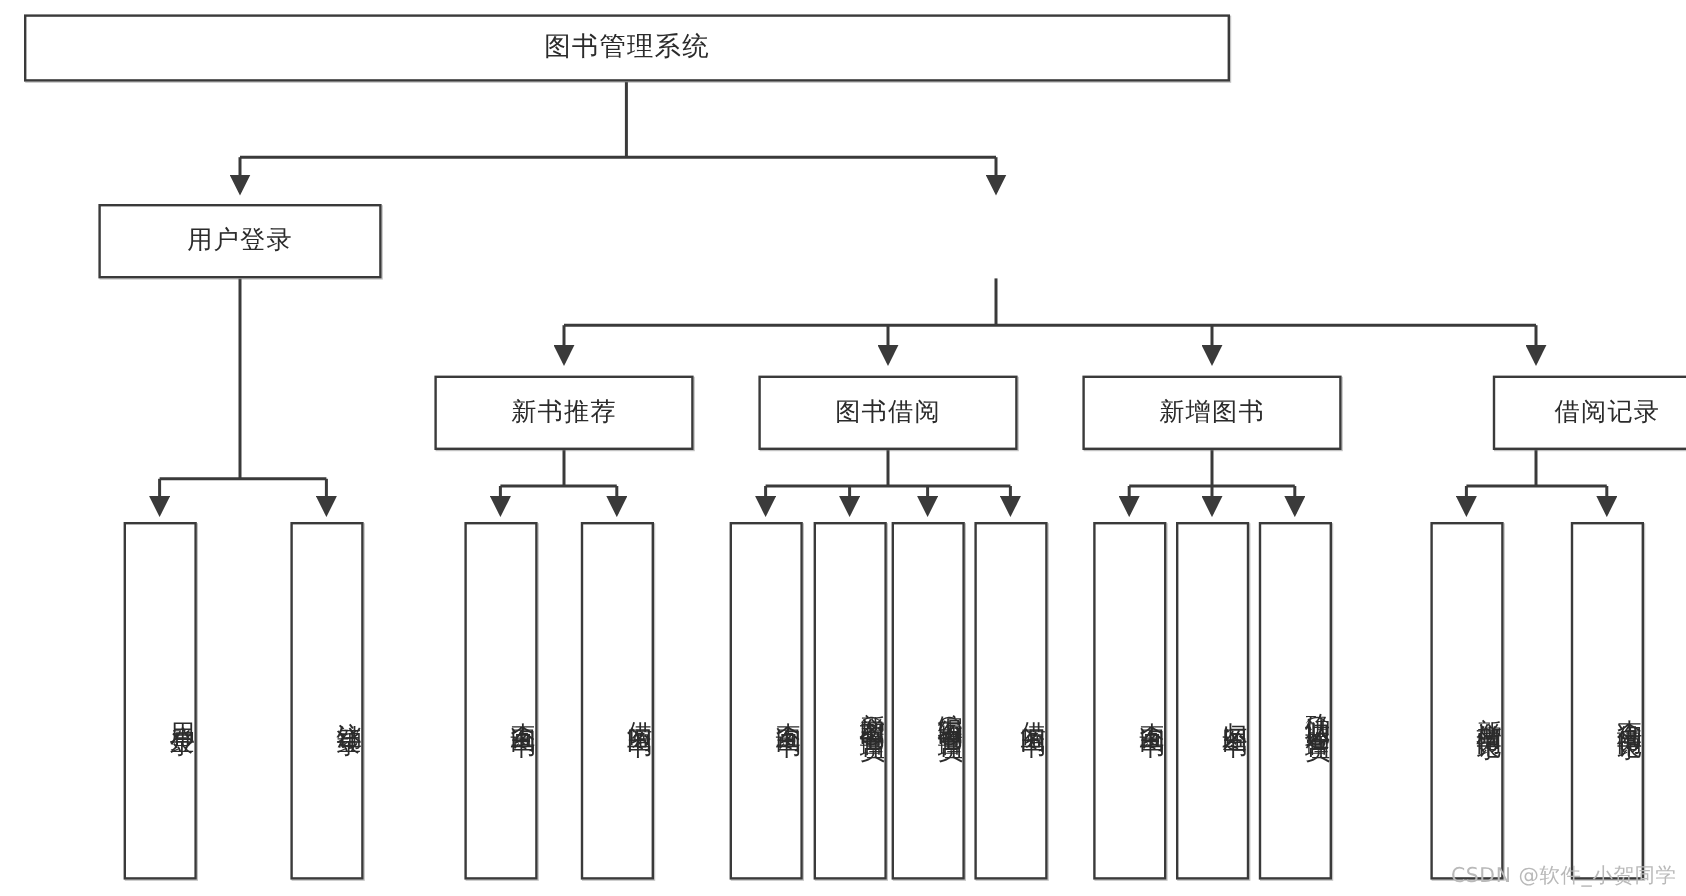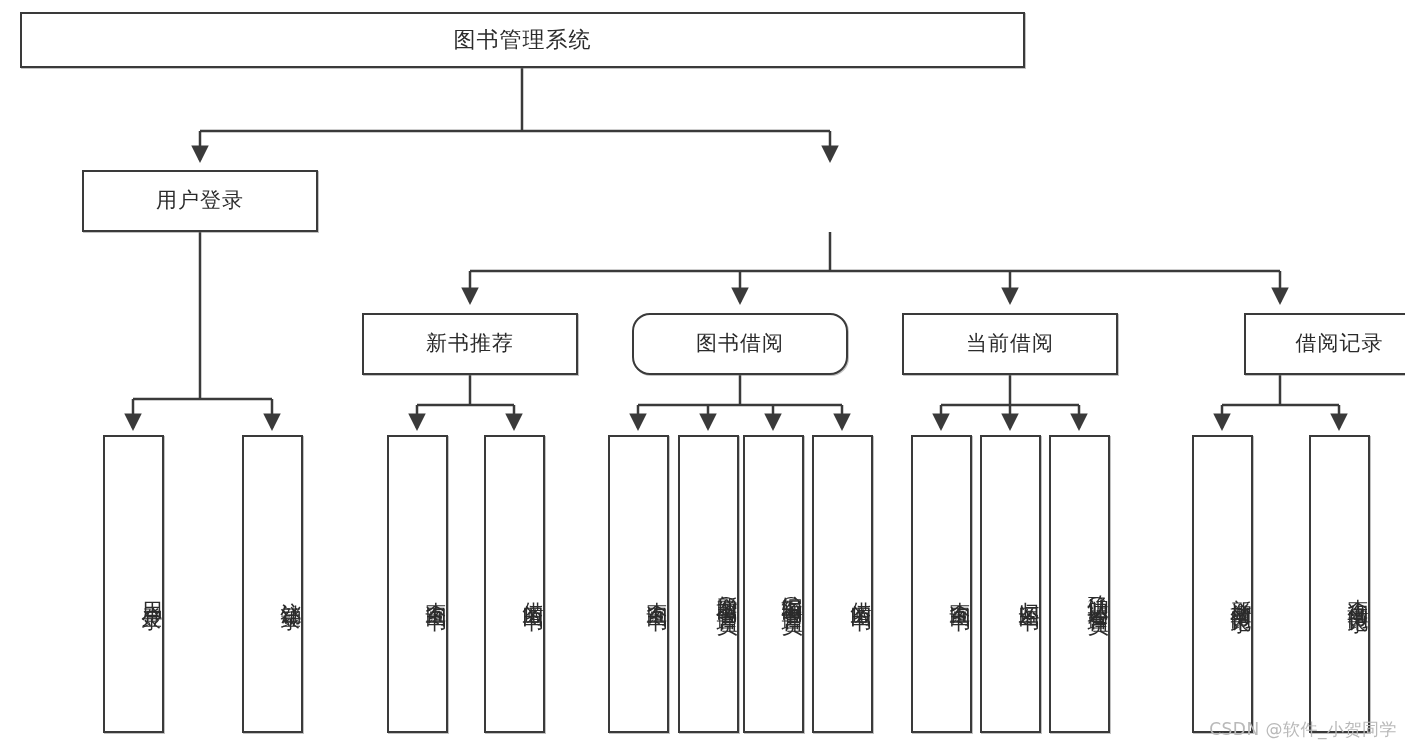--- a/index.html
+++ b/index.html
@@ -132,25 +132,25 @@
     <span>图书管理系统</span>
   </div>
 
   <div class="node horiz" style="left:82px; top:170px; width:236px; height:62px;">
     <span>用户登录</span>
   </div>
 
   <div class="node horiz" style="left:362px; top:313px; width:216px; height:62px;text-align:center;">
     <span>新书推荐</span>
   </div>
-  <div class="node horiz" style="left:632px; top:313px; width:216px; height:62px;border-radius:18px;">
+  <div class="node horiz" style="left:632px; top:313px; width:216px; height:62px;">
     <span>图书借阅</span>
   </div>
   <div class="node horiz" style="left:902px; top:313px; width:216px; height:62px;">
-    <span>当前借阅</span>
+    <span>新增图书</span>
   </div>
   <div class="node horiz" style="left:1228px; top:313px; width:191px; height:62px;margin-left:16px;">
     <span>借阅记录</span>
   </div>
 
   <div class="node leaf" style="left:103px; top:435px; width:61px; height:298px;">
     <span>用户登录</span>
   </div>
   <div class="node leaf" style="left:242px; top:435px; width:61px; height:298px;">
     <span>注销登录</span>

